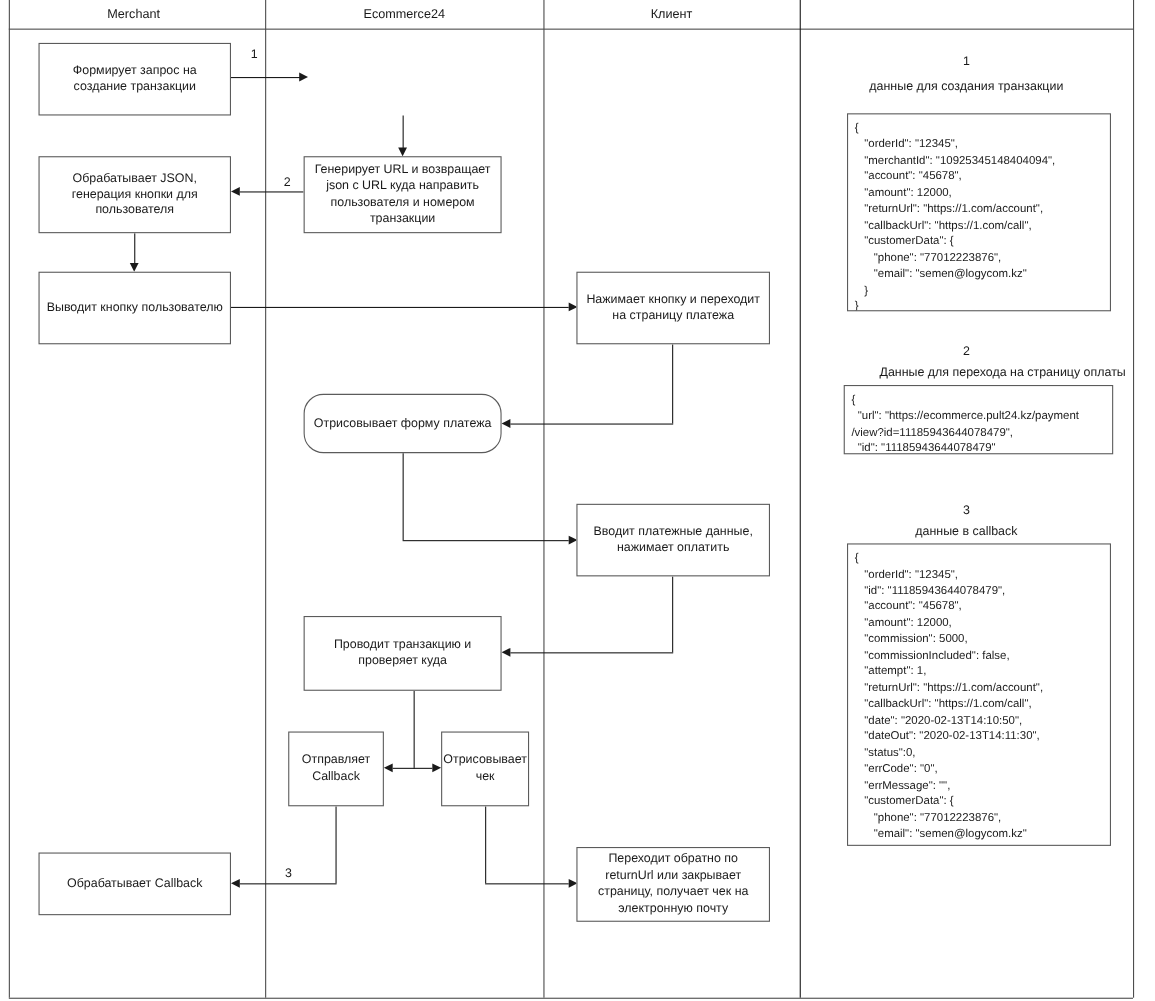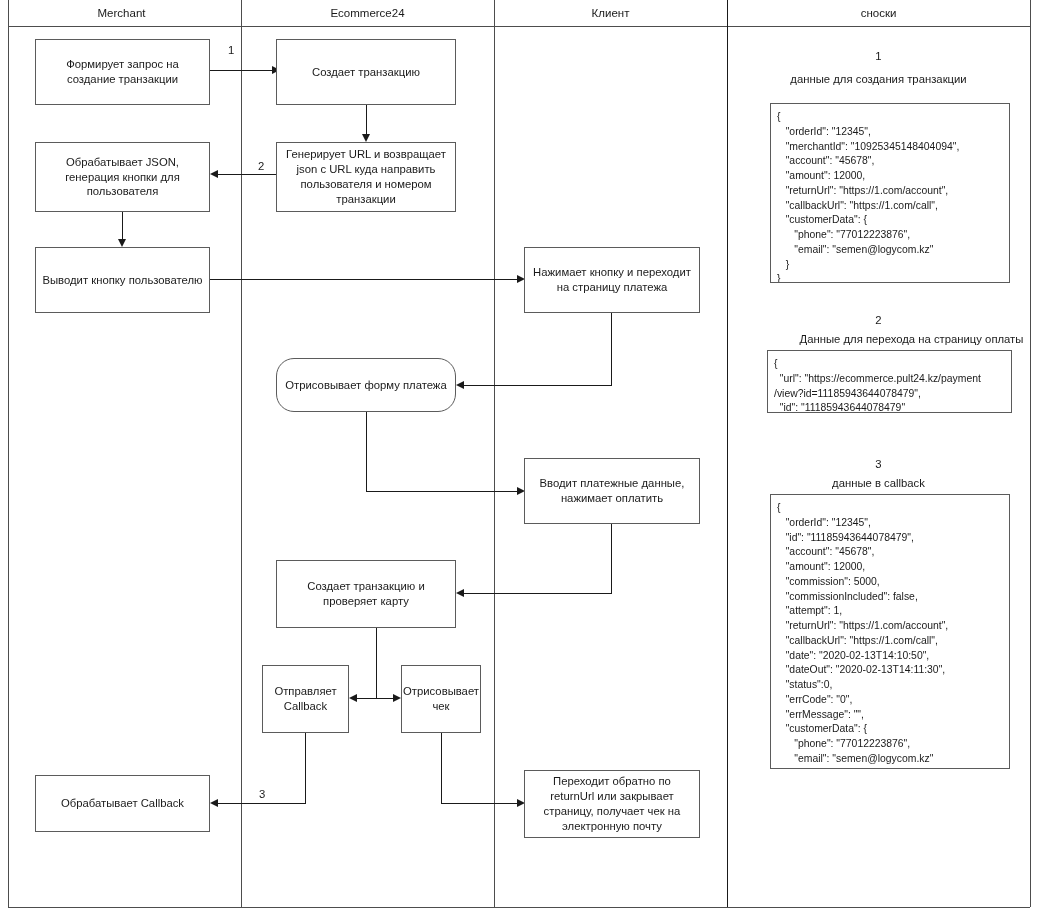--- a/index.html
+++ b/index.html
@@ -123,21 +123,20 @@
 
   <div class="lane-line lane-vline" style="left:8px; top:0px; height:907px;"></div>
   <div class="lane-line lane-vline" style="left:241px; top:0px; height:907px;"></div>
   <div class="lane-line lane-vline" style="left:494px; top:0px; height:907px;"></div>
   <div class="lane-line lane-vline dark" style="left:727px; top:0px; height:907px;"></div>
   <div class="lane-line lane-vline" style="left:1030px; top:0px; height:907px;"></div>
 
   <div class="lane-header" style="left:5px; width:233px;">Merchant</div>
   <div class="lane-header" style="left:241px; width:253px;">Ecommerce24</div>
   <div class="lane-header" style="left:494px; width:233px;">Клиент</div>
-  <div class="lane-header" style="left:727px; width:303px;">сноски</div>
 
   <div class="conn h" style="left:210px; top:70px; width:66px;"></div>
   <div class="arrow right" style="left:272px; top:65.5px;"></div>
   <div class="edge-label" style="left:228px; top:44px;">1</div>
 
   <div class="conn v" style="left:366px; top:105px; height:30px;"></div>
   <div class="arrow down" style="left:361.5px; top:134px;"></div>
 
   <div class="conn h" style="left:218px; top:174px; width:58px;"></div>
   <div class="arrow left" style="left:210px; top:169.5px;"></div>
@@ -171,35 +170,34 @@
   <div class="conn h" style="left:218px; top:803px; width:88px;"></div>
   <div class="arrow left" style="left:210px; top:798.5px;"></div>
   <div class="edge-label" style="left:259px; top:788px;">3</div>
 
   <div class="conn v" style="left:441px; top:733px; height:70px;"></div>
   <div class="conn h" style="left:441px; top:803px; width:76px;"></div>
   <div class="arrow right" style="left:517px; top:798.5px;"></div>
 
   <div class="node" style="left:35px; top:39px; width:175px; height:66px;">Формирует запрос на создание транзакции</div>
 
-  <div class="node" style="left:276px; top:39px; width:180px; height:66px;">Создает транзакцию</div>
 
   <div class="node" style="left:276px; top:142px; width:180px; height:70px;">Генерирует URL и возвращает json с URL куда направить пользователя и номером транзакции</div>
 
   <div class="node" style="left:35px; top:142px; width:175px; height:70px;">Обрабатывает JSON, генерация кнопки для пользователя</div>
 
   <div class="node" style="left:35px; top:247px; width:175px; height:66px;">Выводит кнопку пользователю</div>
 
   <div class="node" style="left:524px; top:247px; width:176px; height:66px;">Нажимает кнопку и переходит на страницу платежа</div>
 
   <div class="node" style="left:276px; top:358px; width:180px; height:54px;border-radius:18px;">Отрисовывает форму платежа</div>
 
   <div class="node" style="left:524px; top:458px; width:176px; height:66px;">Вводит платежные данные, нажимает оплатить</div>
 
-  <div class="node" style="left:276px; top:560px; width:180px; height:68px;">Создает транзакцию и проверяет карту</div>
+  <div class="node" style="left:276px; top:560px; width:180px; height:68px;">Проводит транзакцию и проверяет куда</div>
 
   <div class="node" style="left:262px; top:665px; width:87px; height:68px;">Отправляет Callback</div>
 
   <div class="node" style="left:401px; top:665px; width:80px; height:68px;">Отрисовывает чек</div>
 
   <div class="node" style="left:35px; top:775px; width:175px; height:57px;">Обрабатывает Callback</div>
 
   <div class="node" style="left:524px; top:770px; width:176px; height:68px;">Переходит обратно по returnUrl или закрывает страницу, получает чек на электронную почту</div>
 
   <div class="note-title" style="left:727px; top:48px; width:303px;">1</div>

